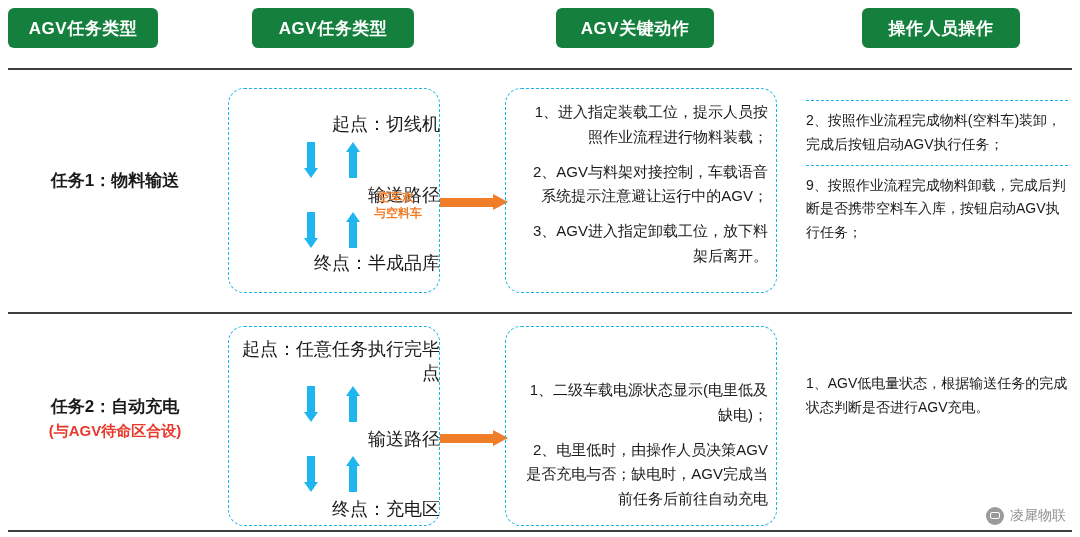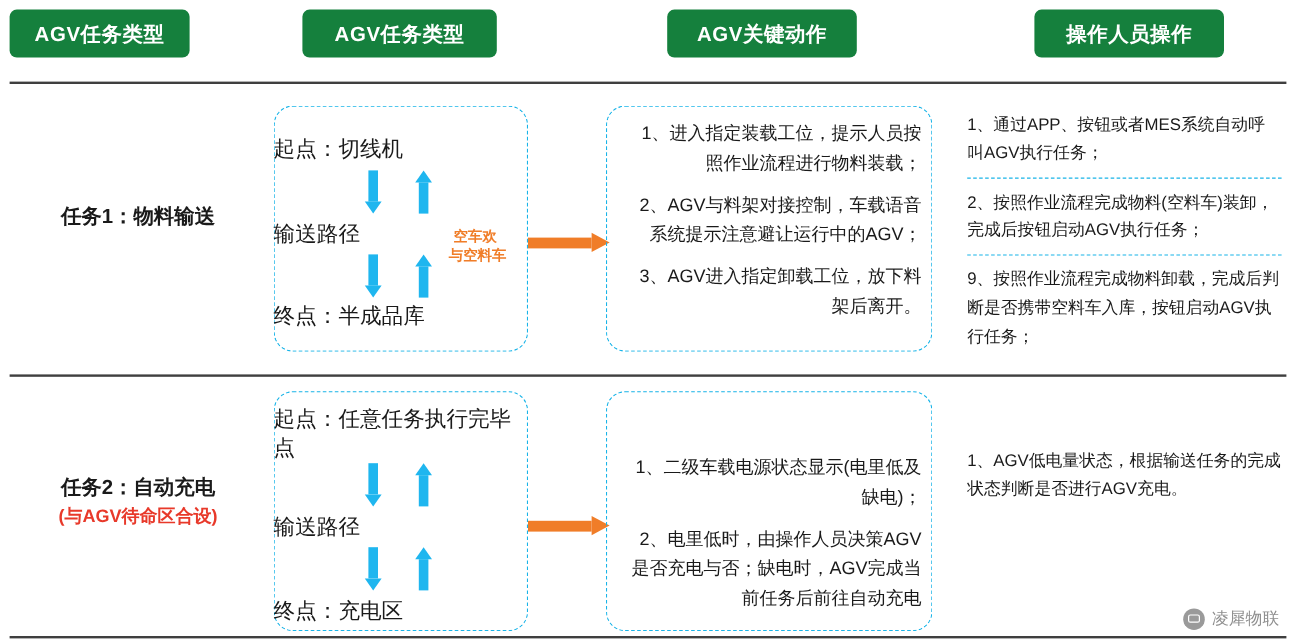--- a/index.html
+++ b/index.html
@@ -88,21 +88,21 @@
   }
   .route-box-1 { left: 228px; top: 88px;  width: 212px; height: 205px; }
   .route-box-2 { left: 228px; top: 326px; width: 212px; height: 200px; }
   .act-box-1   { left: 505px; top: 88px;  width: 272px; height: 205px; }
   .act-box-2   { left: 505px; top: 326px; width: 272px; height: 200px; }
 
   
   .node {
     position: absolute;
     width: 212px;
-    text-align: left;
+    text-align: right;
     font-size: 18px;
     color: #1a1a1a;
     line-height: 1.35;
   }
   .n1-start { left: 228px; top: 112px; }
   .n1-mid   { left: 228px; top: 183px; }
   .n1-end   { left: 228px; top: 251px; }
   .n2-start { left: 228px; top: 337px; }
   .n2-mid   { left: 228px; top: 427px; }
   .n2-end   { left: 228px; top: 497px; }
@@ -283,21 +283,20 @@
   <div class="oarrow-label" style="left:374px; top:206px;">与空料车</div>
 
   <div class="dashbox act-box-1"></div>
   <div class="act-text act-text-1">
     <p>1、进入指定装载工位，提示人员按照作业流程进行物料装载；</p>
     <p>2、AGV与料架对接控制，车载语音系统提示注意避让运行中的AGV；</p>
     <p>3、AGV进入指定卸载工位，放下料架后离开。</p>
   </div>
 
   <div class="op-col op-col-1">
-    <div class="op-item">1、通过APP、按钮或者MES系统自动呼叫AGV执行任务；</div>
     <div class="op-sep"></div>
     <div class="op-item">2、按照作业流程完成物料(空料车)装卸，完成后按钮启动AGV执行任务；</div>
     <div class="op-sep"></div>
     <div class="op-item">9、按照作业流程完成物料卸载，完成后判断是否携带空料车入库，按钮启动AGV执行任务；</div>
   </div>
 
   <div class="row-label row-label-2">
     <span>任务2：自动充电</span>
     <span class="sub">(与AGV待命区合设)</span>
   </div>

